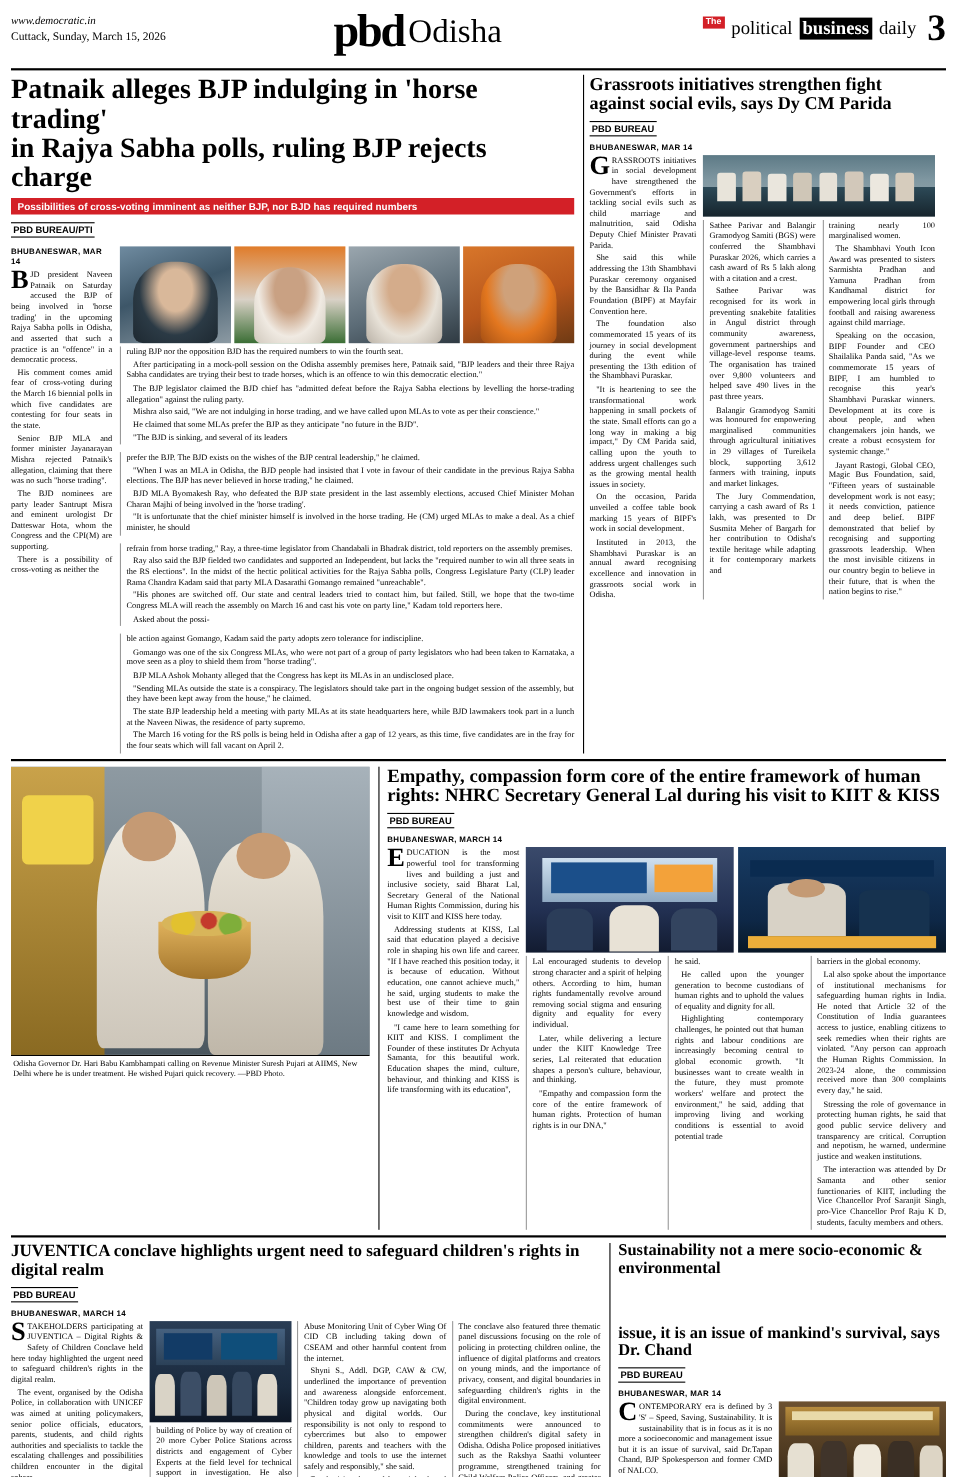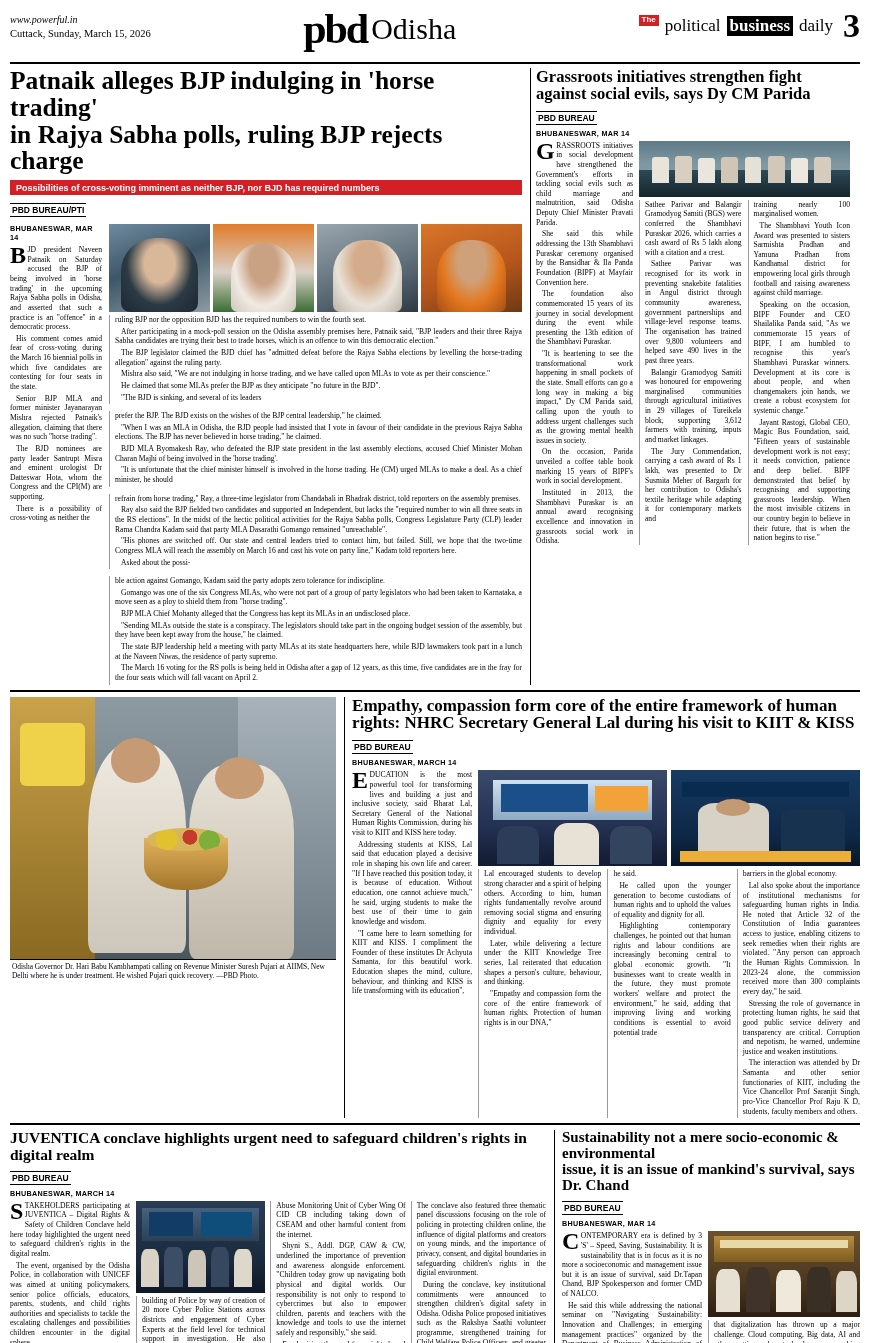--- a/index.html
+++ b/index.html
@@ -90,21 +90,21 @@
 
   .capbar { background:#fff; border-top:1px solid #000; padding:2px 2px 0 2px; }
 </style>
 </head>
 <body>
 
 <div class="page">
 
   <div class="masthead">
     <div class="mh-left">
-      <div class="site">www.powerful.in</div>
+      <div class="site">www.democratic.in</div>
       <div class="place">Cuttack, Sunday, March 15, 2026</div>
     </div>
     <div class="mh-center">
       <span class="pbd">pbd</span>
       <span class="odisha">Odisha</span>
     </div>
     <div class="mh-right">
       <span class="tag-the">The</span>
       <span class="pol">political</span>
       <span class="bus">business</span>
@@ -179,21 +179,21 @@
                 <p>refrain from horse trading," Ray, a three-time legislator from Chandabali in Bhadrak district, told reporters on the assembly premises.</p>
                 <p>Ray also said the BJP fielded two candidates and supported an Independent, but lacks the "required number to win all three seats in the RS elections". In the midst of the hectic political activities for the Rajya Sabha polls, Congress Legislature Party (CLP) leader Rama Chandra Kadam said that party MLA Dasarathi Gomango remained "unreachable".</p>
                 <p>"His phones are switched off. Our state and central leaders tried to contact him, but failed. Still, we hope that the two-time Congress MLA will reach the assembly on March 16 and cast his vote on party line," Kadam told reporters here.</p>
                 <p>Asked about the possi-</p>
               </div>
             </div>
             <div class="col col-sep" style="padding-left:5px;">
               <div class="body-text">
                 <p>ble action against Gomango, Kadam said the party adopts zero tolerance for indiscipline.</p>
                 <p>Gomango was one of the six Congress MLAs, who were not part of a group of party legislators who had been taken to Karnataka, a move seen as a ploy to shield them from "horse trading".</p>
-                <p>BJP MLA Chief Mohanty alleged that the Congress has kept its MLAs in an undisclosed place.</p>
+                <p>BJP MLA Ashok Mohanty alleged that the Congress has kept its MLAs in an undisclosed place.</p>
                 <p>"Sending MLAs outside the state is a conspiracy. The legislators should take part in the ongoing budget session of the assembly, but they have been kept away from the house," he claimed.</p>
                 <p>The state BJP leadership held a meeting with party MLAs at its state headquarters here, while BJD lawmakers took part in a lunch at the Naveen Niwas, the residence of party supremo.</p>
                 <p>The March 16 voting for the RS polls is being held in Odisha after a gap of 12 years, as this time, five candidates are in the fray for the four seats which will fall vacant on April 2.</p>
               </div>
             </div>
           </div>
         </div>
       </div>
     </div>
 
@@ -391,21 +391,21 @@
 
               </div>
             </div>
           </div>
         </div>
       </div>
     </div>
 
     <div class="bot-right vdiv">
       <div class="hl" style="font-size:15px;">Sustainability not a mere socio-economic &amp; environmental</div>
-      <div class="hl" style="font-size:15px;">issue, it is an issue of mankind's survival, says Dr. Chand</div>
+      <div class="hl" style="font-size:15px;margin-top:43px;">issue, it is an issue of mankind's survival, says Dr. Chand</div>
       <div style="margin-top:4px;">
         <span class="byline">PBD BUREAU</span>
       </div>
       <div class="dateline">BHUBANESWAR, MAR 14</div>
 
       <div style="display:flex; gap:6px;">
         <div style="width:140px;">
           <div class="body-text dropcap">
             <p>CONTEMPORARY era is defined by 3 'S' – Speed, Saving, Sustainability. It is sustainability that is in focus as it is no more a socioeconomic and management issue but it is an issue of survival, said Dr.Tapan Chand, BJP Spokesperson and former CMD of NALCO.</p>
             <p>He said this while addressing the national seminar on "Navigating Sustainability: Innovation and Challenges; in emerging management practices" organized by the Department of Business Administration of Utkal University here today.</p>

